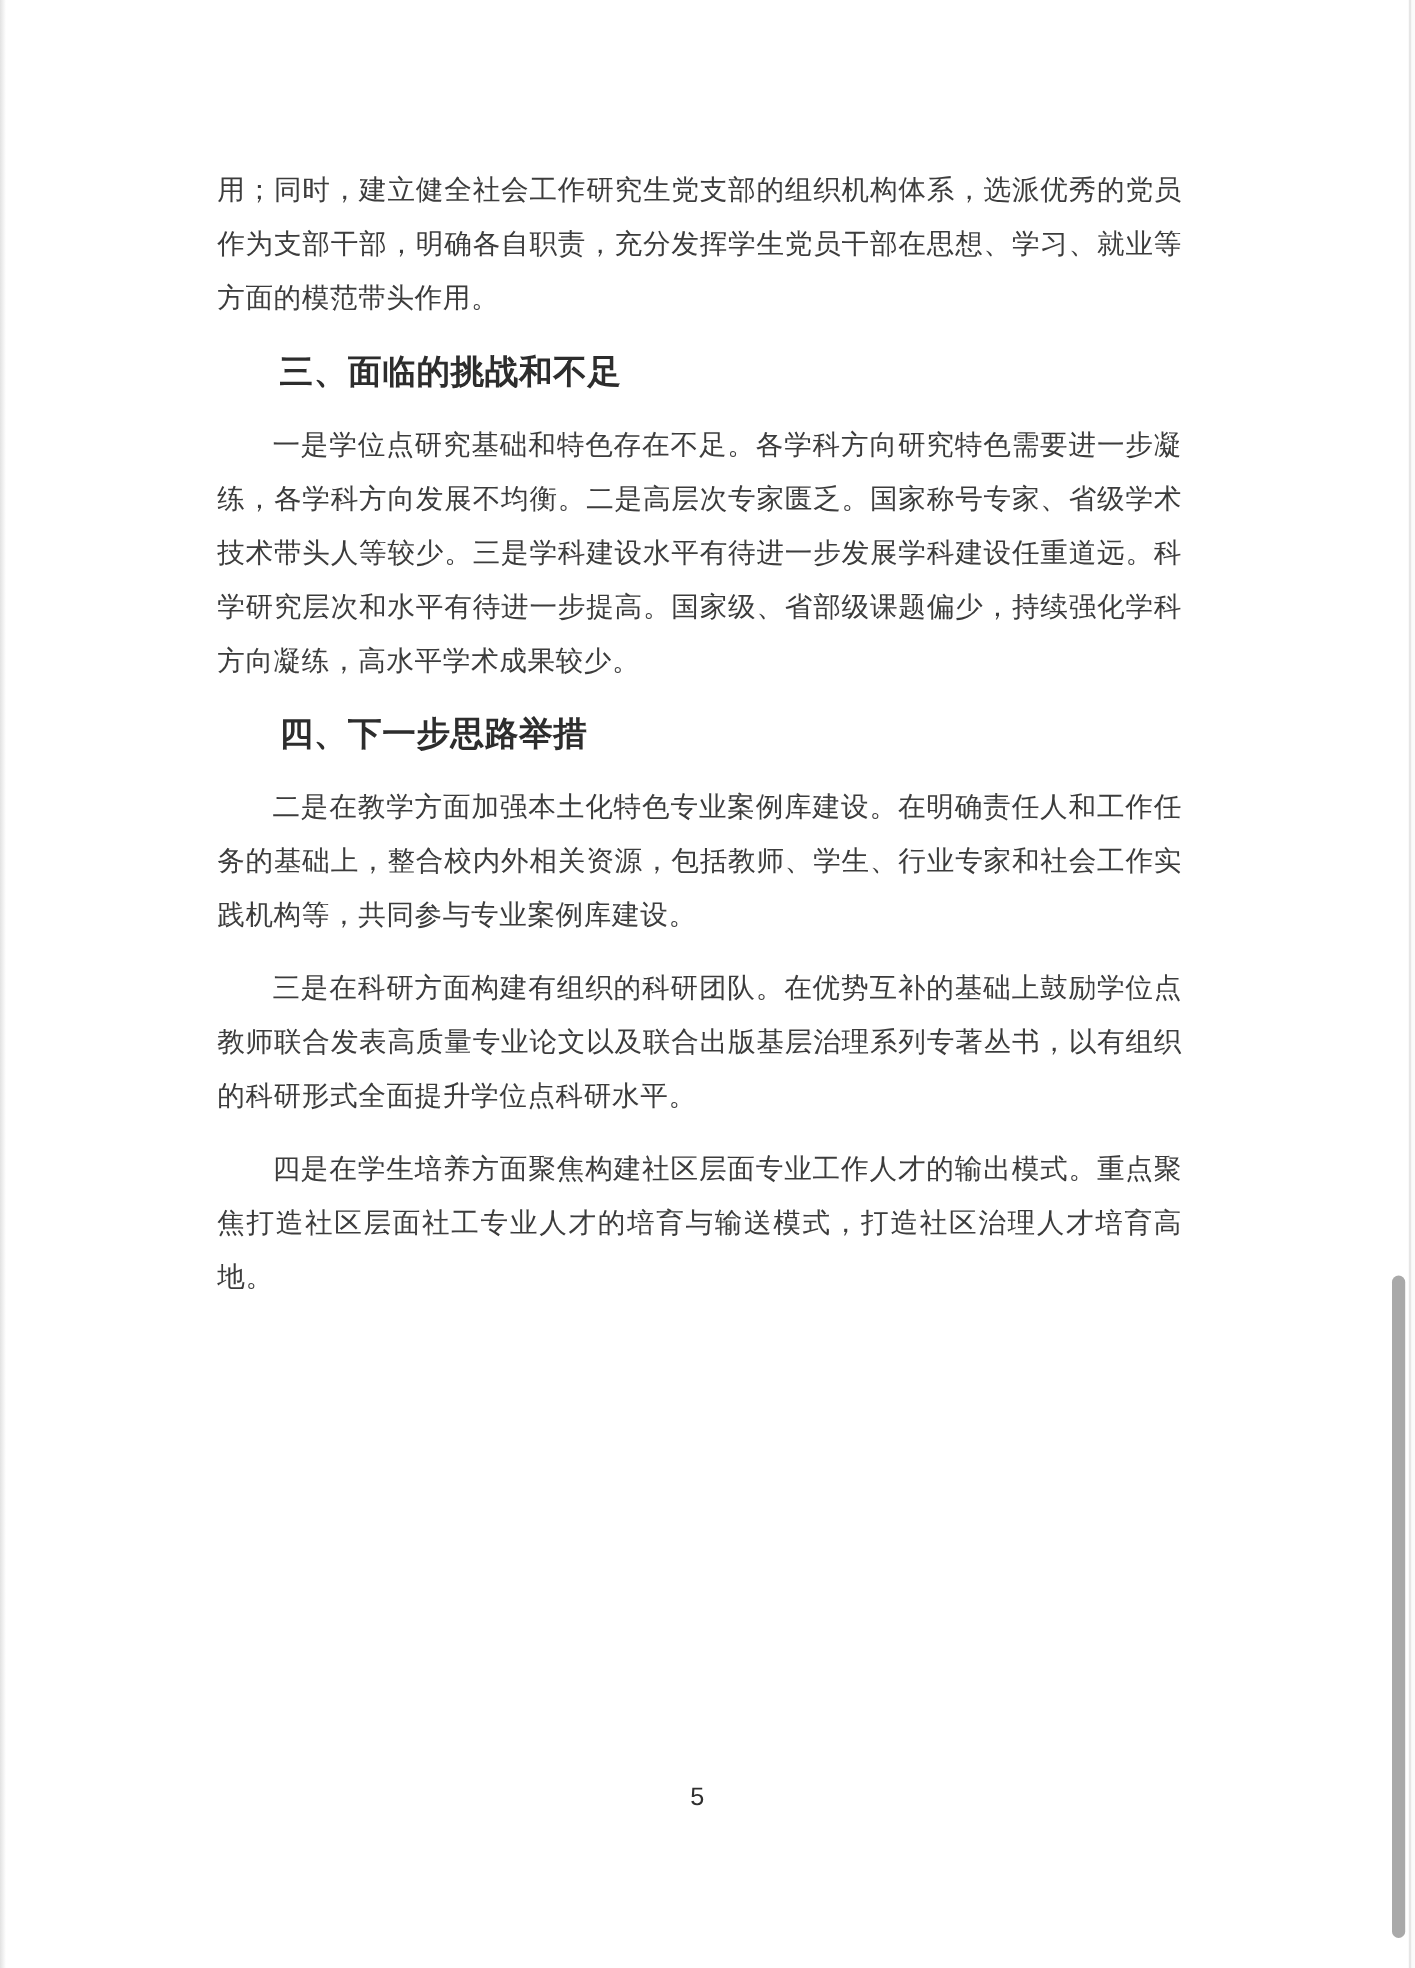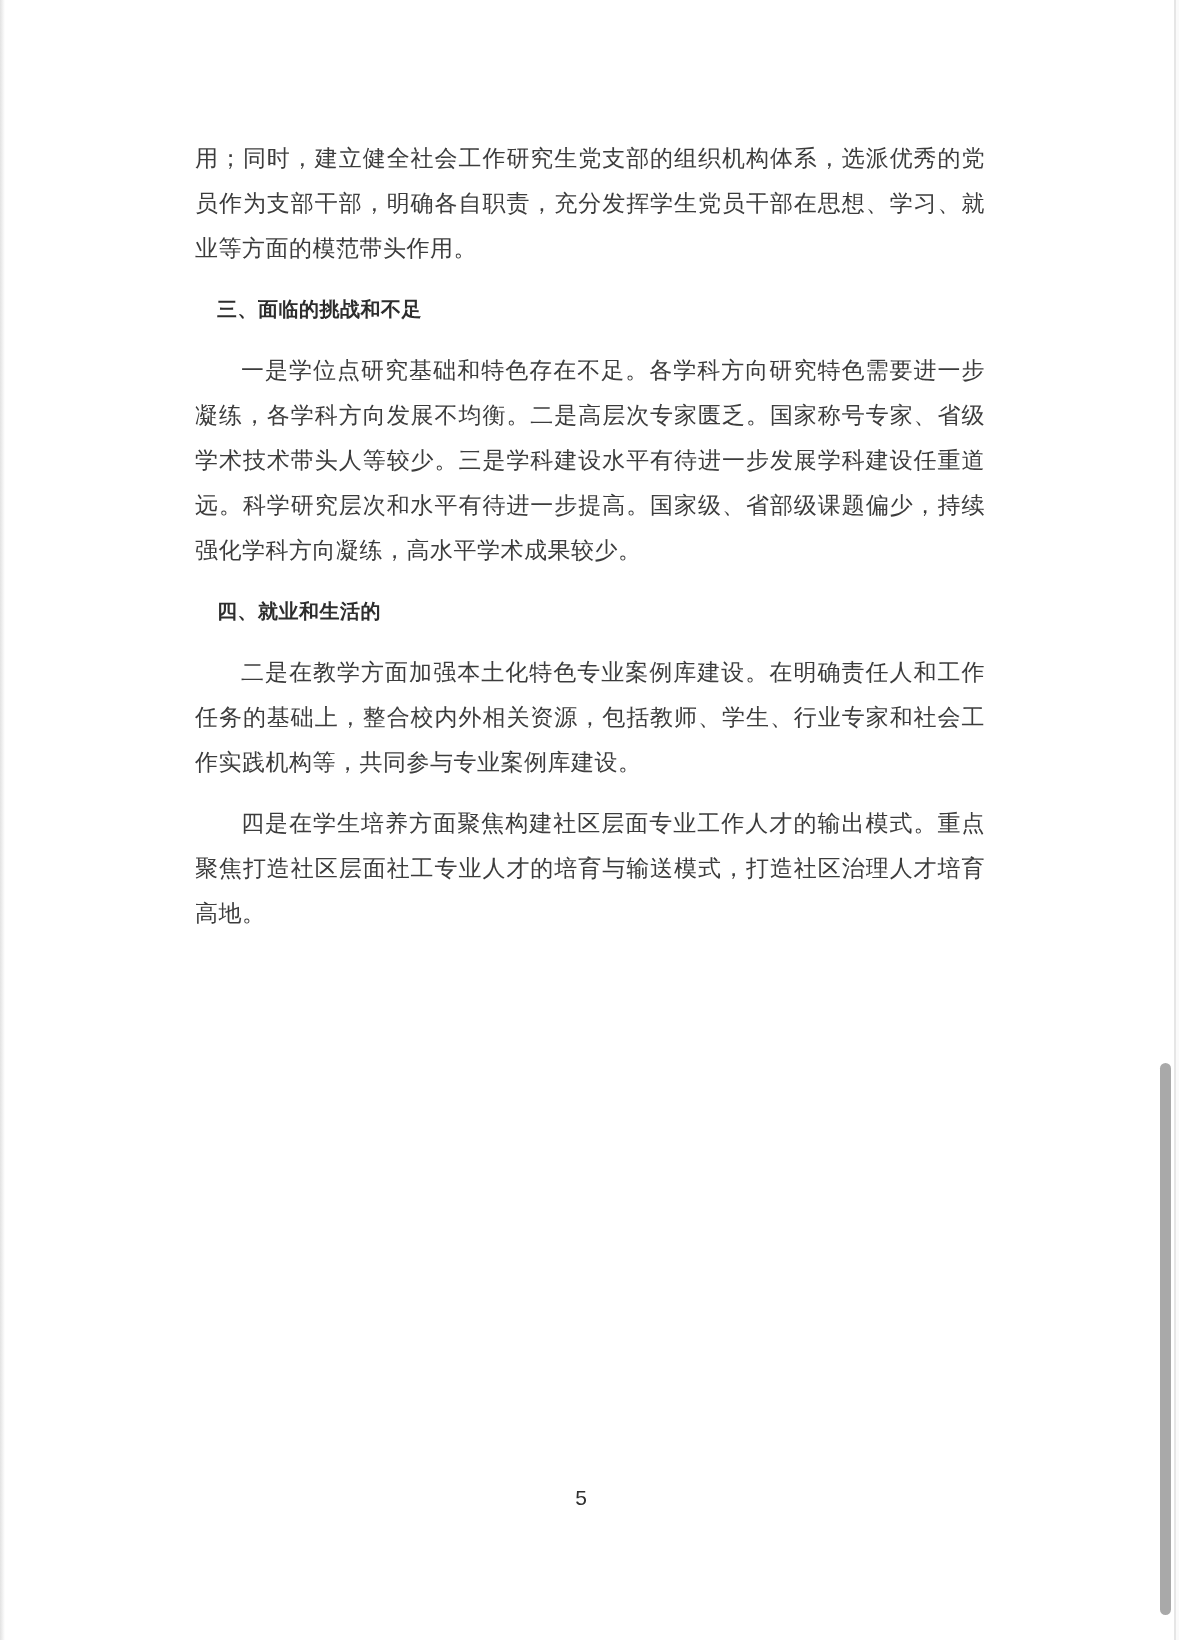--- a/index.html
+++ b/index.html
@@ -52,29 +52,29 @@
     left: 177px;
     top: 136px;
     width: 808px;
     color: #3c3c3c;
   }
   .para {
     font-size: 23px;
     line-height: 45px;
     text-align: justify;
     text-justify: inter-character;
-    margin: 0 0 16px 18px;
+    margin: 0 0 16px 4px;
     letter-spacing: 0.5px;
   }
   .para.indent {
     text-indent: 2em;
   }
   .heading {
     font-family: "Liberation Sans", "DejaVu Sans", sans-serif;
-    font-size: 20px;
+    font-size: 28px;
     line-height: 45px;
     font-weight: 700;
     color: #2d2d2d;
     text-indent: 2em;
     margin: 0 0 16px 0;
     letter-spacing: 0.5px;
   }
 
   .page-number {
     position: absolute;
@@ -91,20 +91,21 @@
 <body>
 
 <div class="edge-left"></div>
 <div class="edge-right-gutter"></div>
 <div class="edge-right-line"></div>
 
 <div class="doc">
   <p class="para">用；同时，建立健全社会工作研究生党支部的组织机构体系，选派优秀的党员作为支部干部，明确各自职责，充分发挥学生党员干部在思想、学习、就业等方面的模范带头作用。</p>
   <h2 class="heading">三、面临的挑战和不足</h2>
   <p class="para indent">一是学位点研究基础和特色存在不足。各学科方向研究特色需要进一步凝练，各学科方向发展不均衡。二是高层次专家匮乏。国家称号专家、省级学术技术带头人等较少。三是学科建设水平有待进一步发展学科建设任重道远。科学研究层次和水平有待进一步提高。国家级、省部级课题偏少，持续强化学科方向凝练，高水平学术成果较少。</p>
-  <h2 class="heading">四、就业和生活的</h2>
+  <h2 class="heading">四、下一步思路举措</h2>
   <p class="para indent">二是在教学方面加强本土化特色专业案例库建设。在明确责任人和工作任务的基础上，整合校内外相关资源，包括教师、学生、行业专家和社会工作实践机构等，共同参与专业案例库建设。</p>
+  <p class="para indent">三是在科研方面构建有组织的科研团队。在优势互补的基础上鼓励学位点教师联合发表高质量专业论文以及联合出版基层治理系列专著丛书，以有组织的科研形式全面提升学位点科研水平。</p>
   <p class="para indent">四是在学生培养方面聚焦构建社区层面专业工作人才的输出模式。重点聚焦打造社区层面社工专业人才的培育与输送模式，打造社区治理人才培育高地。</p>
 </div>
 
 <div class="page-number">5</div>
 
 <div class="scroll-thumb"></div>
 
 </body></html>

